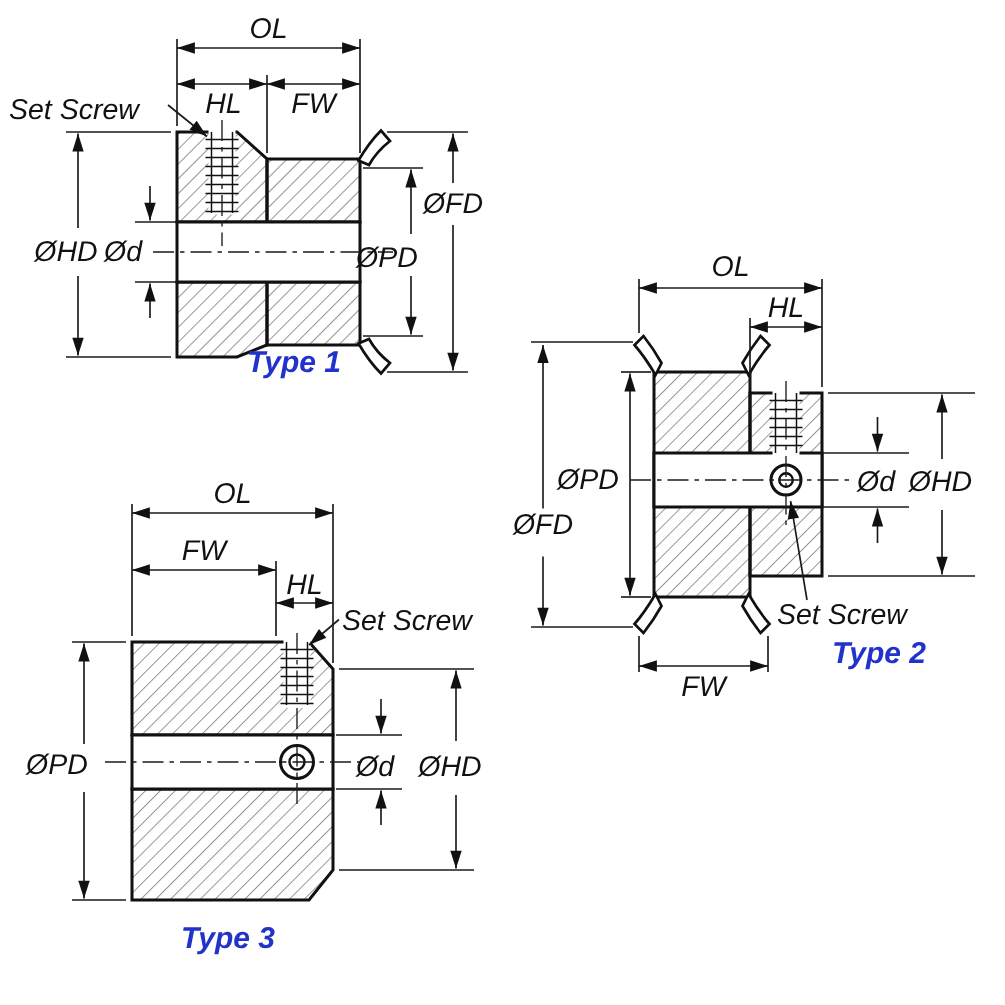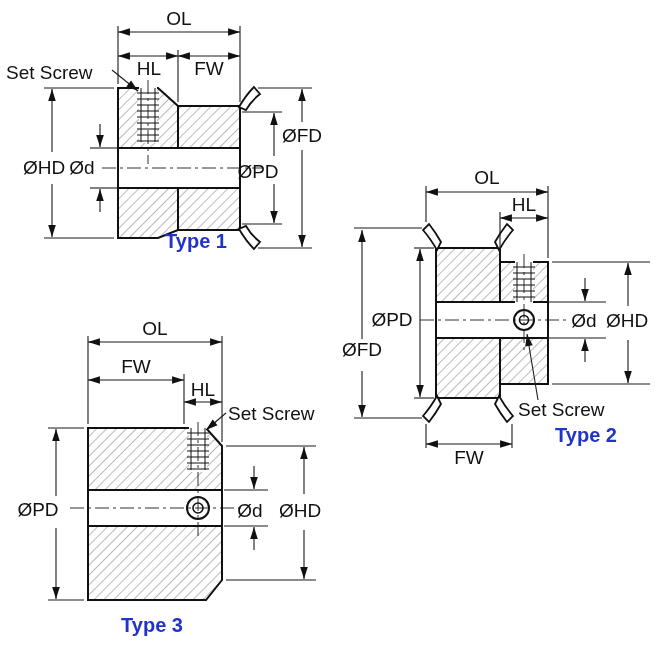--- a/index.html
+++ b/index.html
@@ -1,16 +1,16 @@
 <!DOCTYPE html>
 <html><head>
 <meta charset="utf-8">
 <style>
   html,body{margin:0;padding:0;background:#ffffff;}
-  #stage{width:670px;height:670px;background:#ffffff;position:relative;overflow:hidden;}
+  #stage{width:670px;height:670px;background:#ffffff;position:relative;overflow:hidden;font-style:italic;}
   svg{display:block;}
   .part{fill:url(#hatch);stroke:#111;stroke-width:2;stroke-linejoin:miter;}
   .white{fill:#fff;stroke:#111;stroke-width:2;}
   .mask{fill:#fff;stroke:none;}
   .edge{stroke:#111;stroke-width:1.6;fill:none;}
   .thread{stroke:#111;stroke-width:1;fill:none;}
   .horn{fill:#fff;stroke:#111;stroke-width:1.8;}
   .dim{stroke:#1a1a1a;stroke-width:1.1;fill:none;}
   .cl{stroke:#1a1a1a;stroke-width:0.9;fill:none;stroke-dasharray:14 4 3 4;}
   .lbl{font-family:"Liberation Sans",sans-serif;font-size:19px;fill:#111;}

